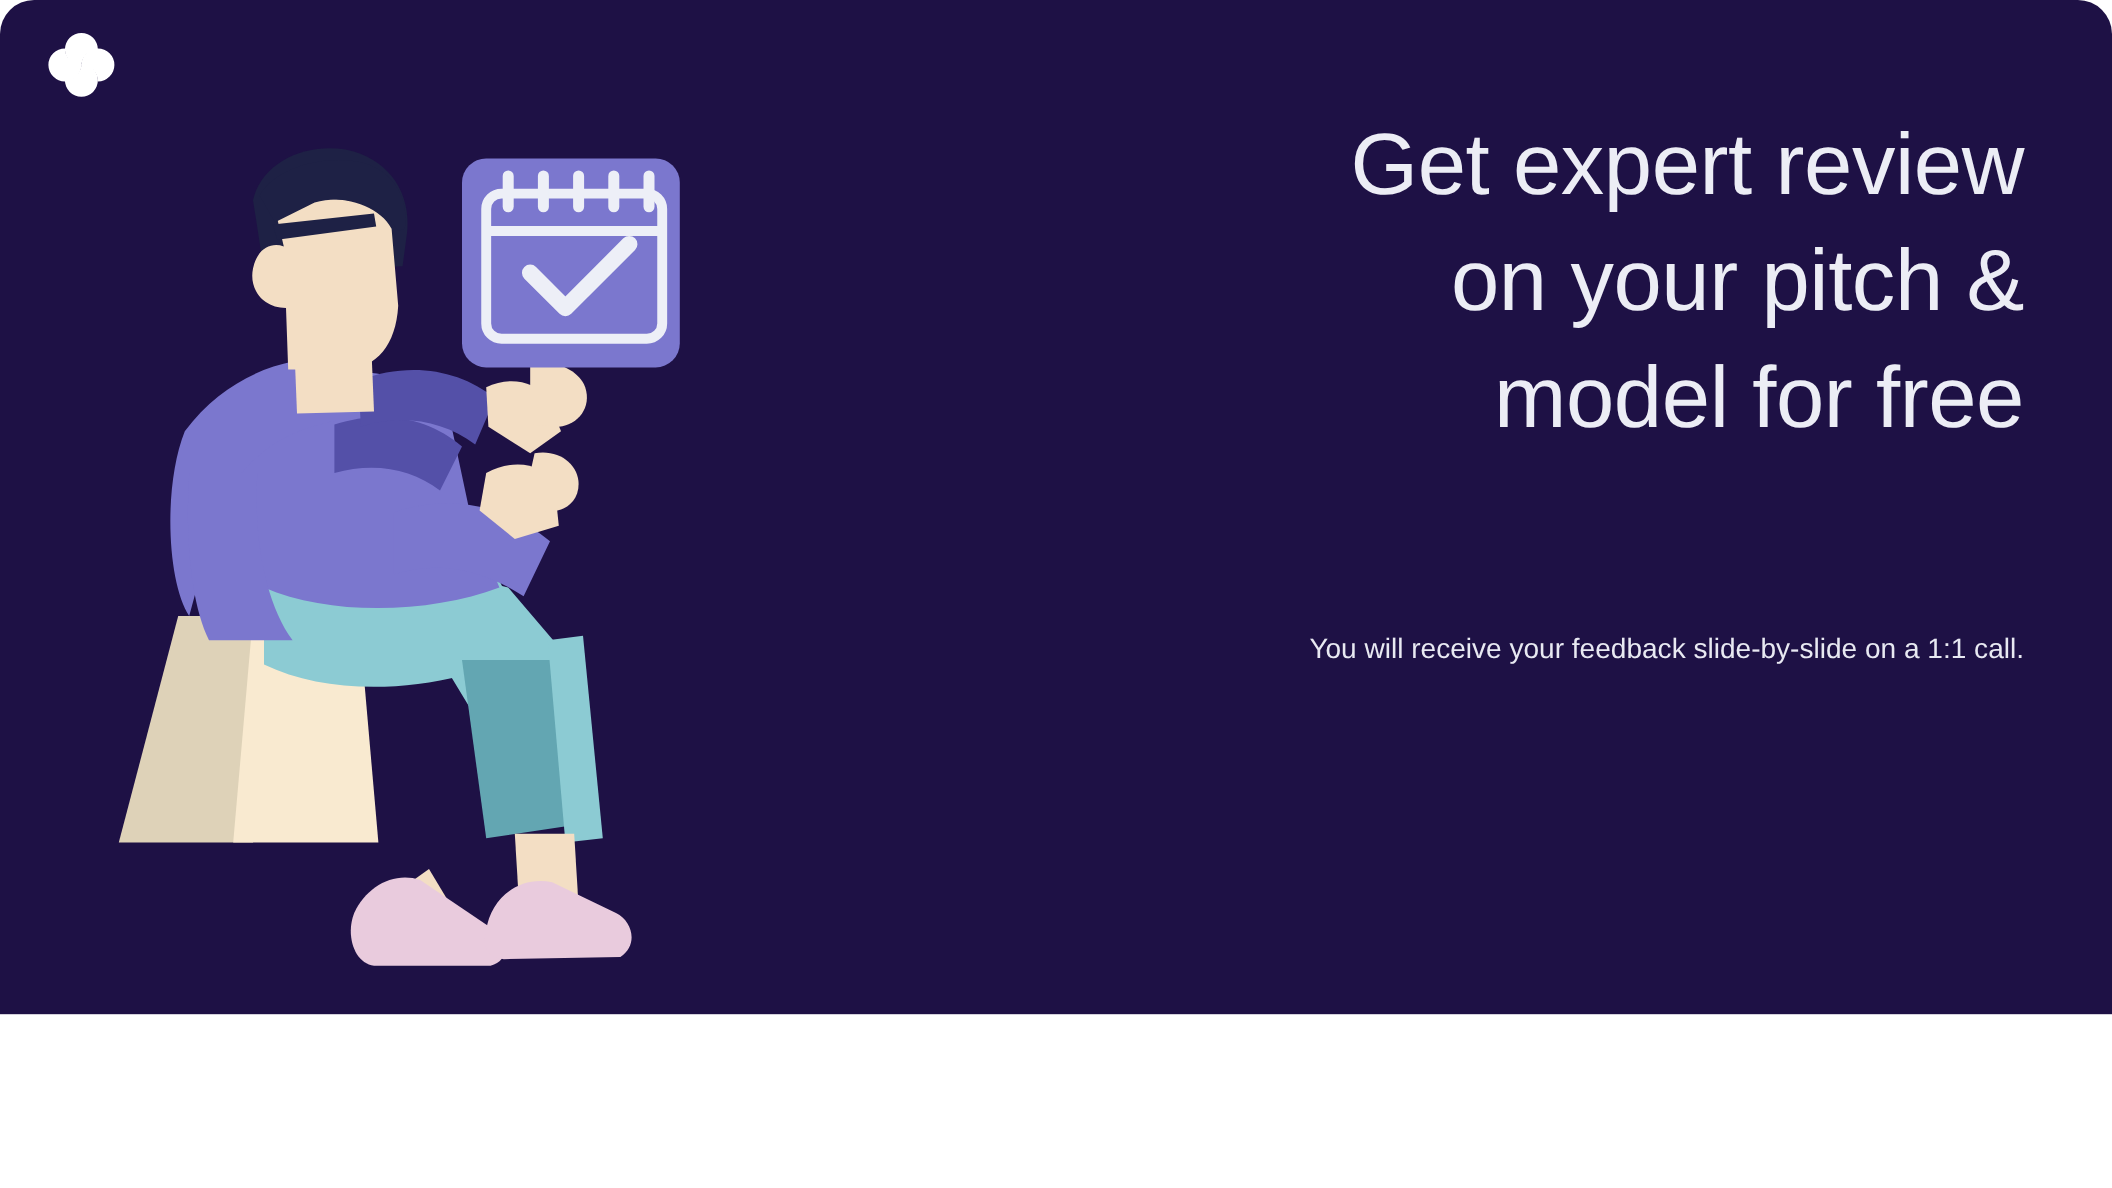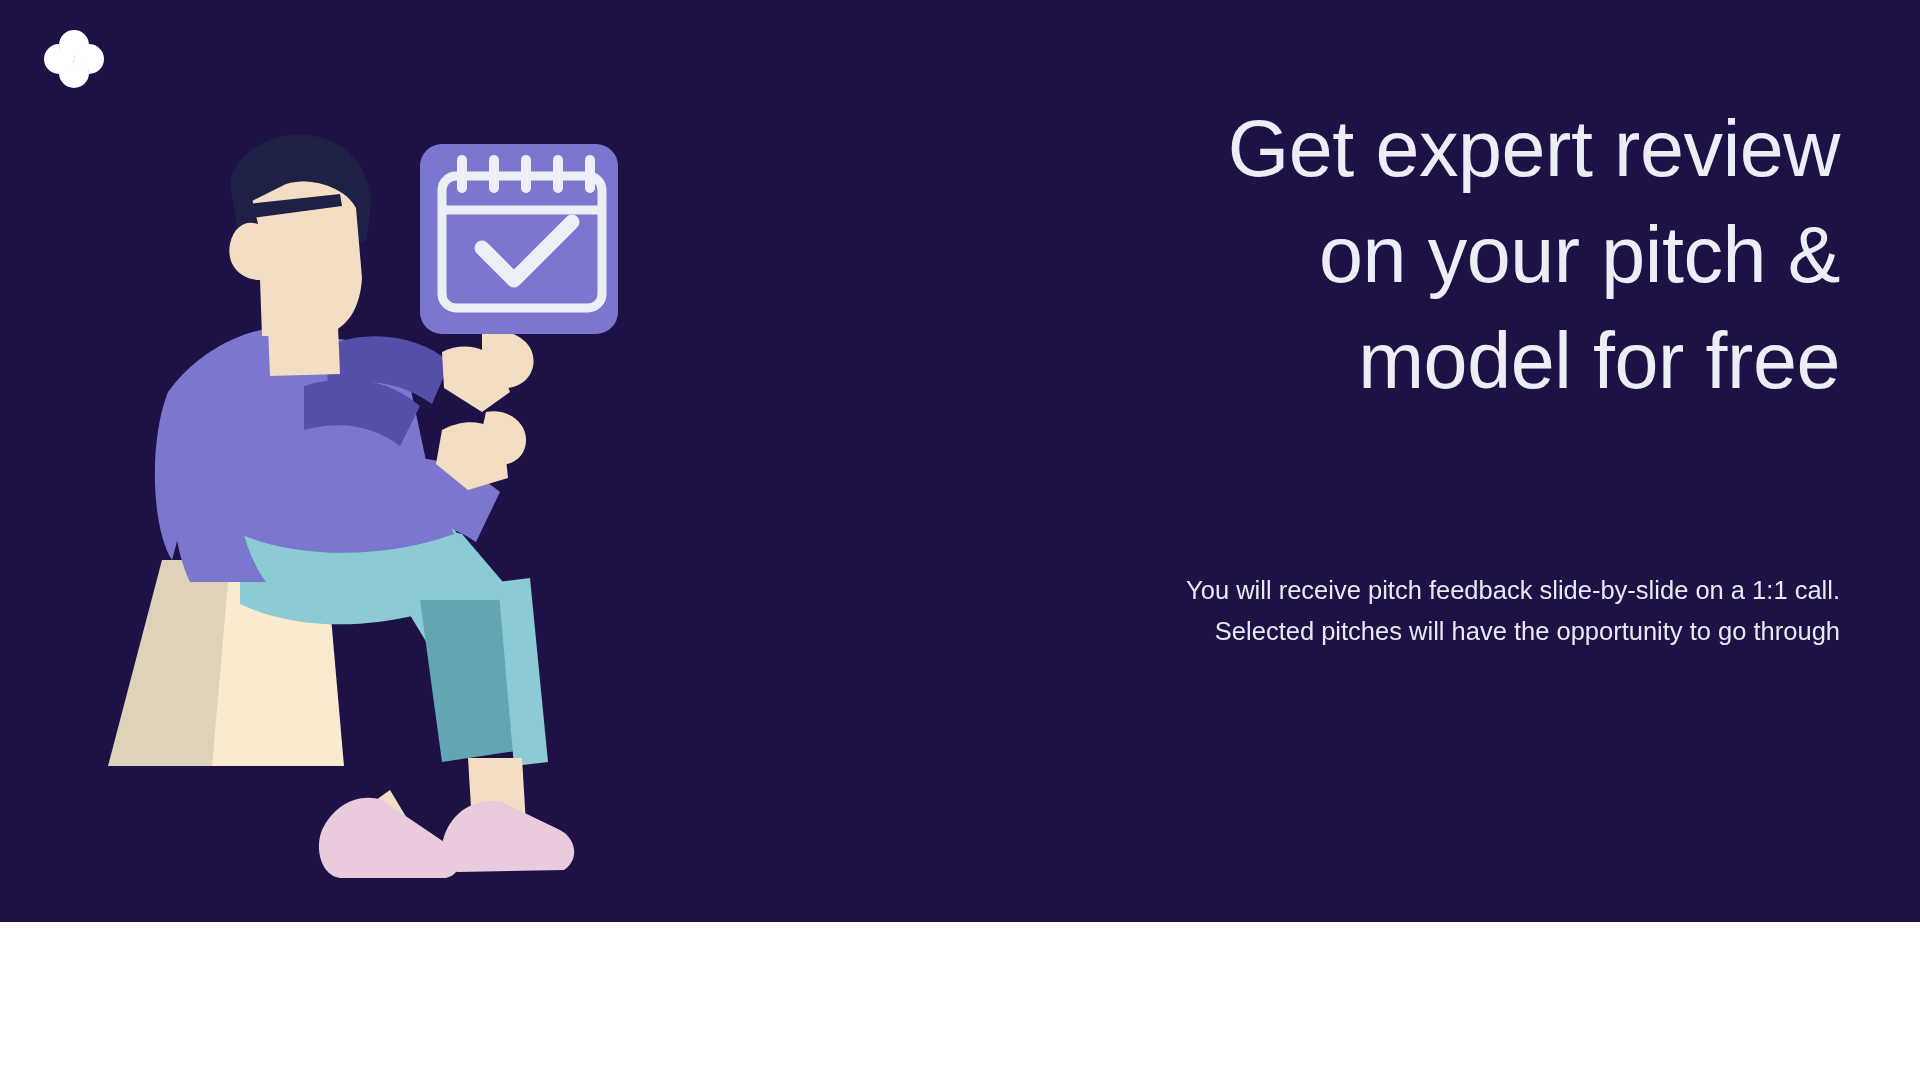--- a/index.html
+++ b/index.html
@@ -6,20 +6,21 @@
   html,body { width:1920px; height:1080px; overflow:hidden; }
   body {
     font-family:"Liberation Sans", sans-serif;
     background:#ffffff;
   }
   .slide {
     position:relative;
     width:1920px; height:1080px;
     background:#ffffff;
     overflow:hidden;
+    border-radius:31px;
   }
   .hero-band {
     position:absolute; left:0; top:0;
     width:1920px; height:922px;
     background:#1E1145;
   }
   
   .logo {
     position:absolute; left:40px; top:26px;
     width:68px; height:66px;
@@ -152,18 +153,17 @@
       </g>
     </svg>
   </div>
 
   <div class="text-col">
     <h1 class="headline">Get expert review
 on your pitch &amp;
 model for free</h1>
 
     <div class="subcopy">
-      <span class="sub-line">You will receive pitch feedback slide-by-slide on a 1:1 call.</span>
-      <span class="sub-line">Selected pitches will have the opportunity to go through</span>
+      <span class="sub-line">You will receive your feedback slide-by-slide on a 1:1 call.</span>
     </div>
   </div>
 
 </div>
 
 </body></html>

